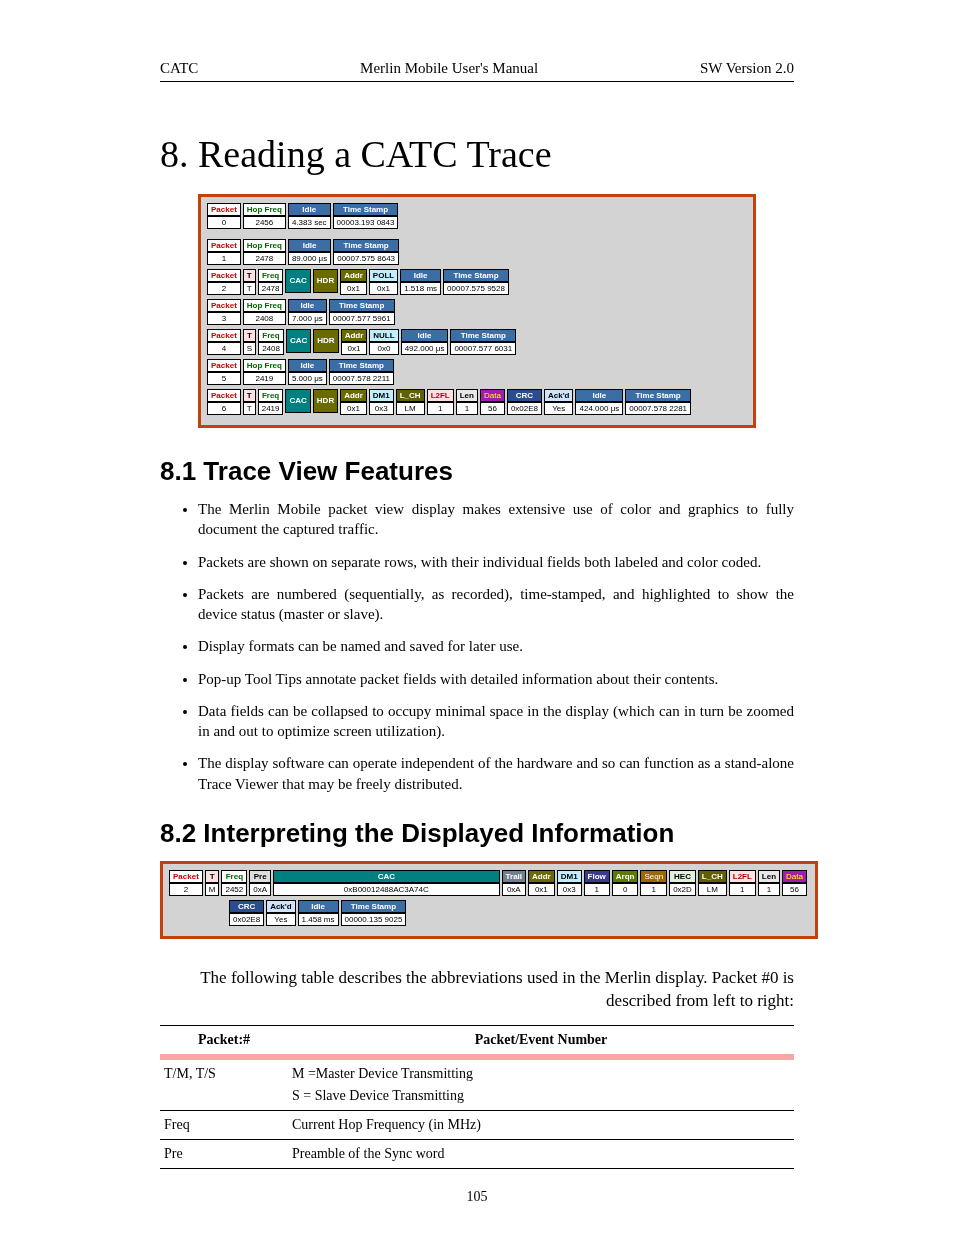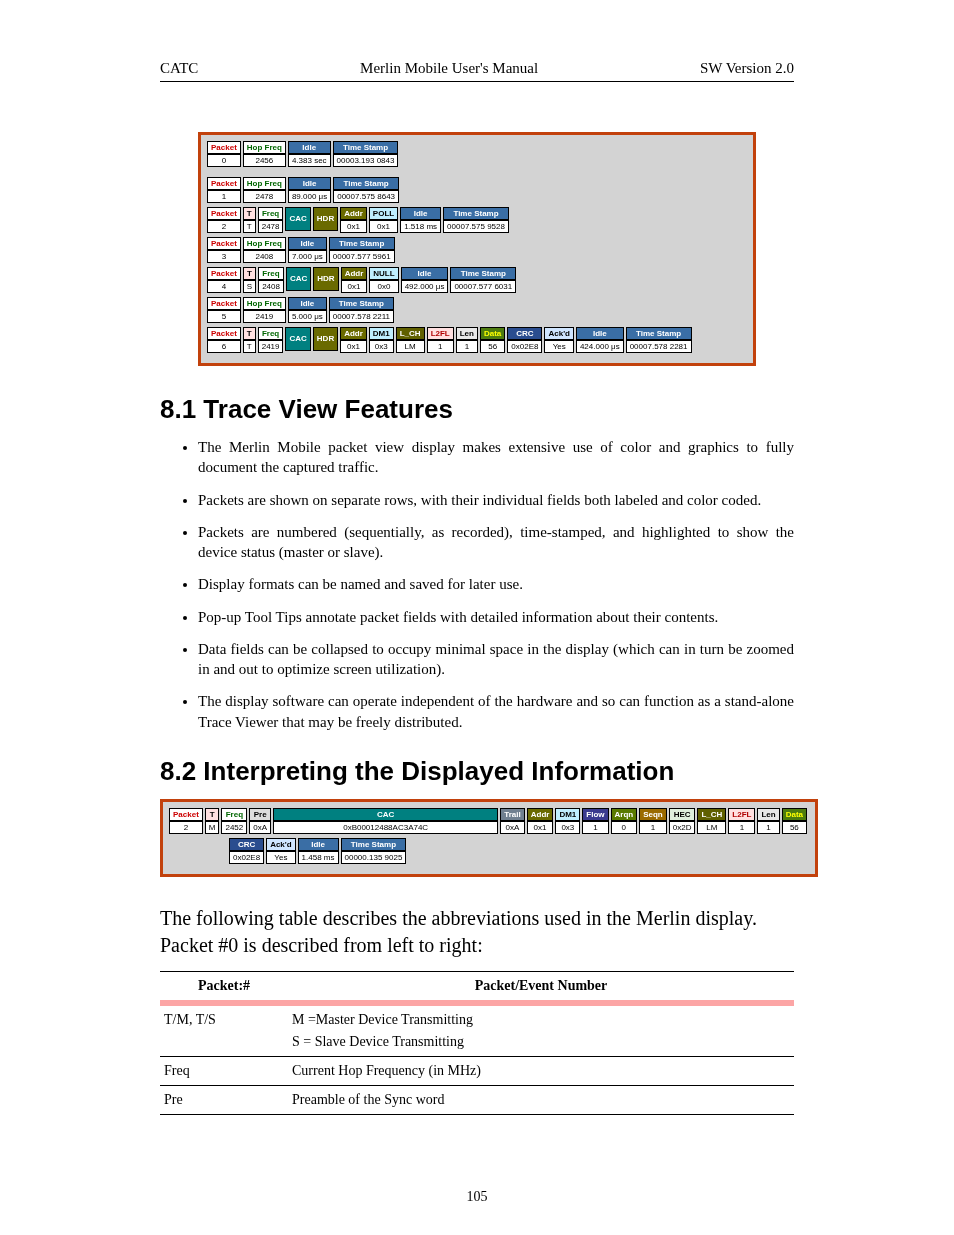--- a/index.html
+++ b/index.html
@@ -52,27 +52,27 @@
   }
   .cell.val { border-top: 1px solid #000; font-weight: normal; }
   .packet-hdr { color: #c00; font-weight: bold; }
   .hopfreq-hdr { color: #060; font-weight: bold; }
   .idle-hdr, .ts-hdr { color: #fff; background: #3a6ea5; font-weight: bold; }
   .cac-hdr { color: #fff; background: #008080; font-weight: bold; }
   .addr-hdr { color: #fff; background: #6a6a00; font-weight: bold; }
   .type-hdr { background: #bfefff; font-weight: bold; }
   .crc-hdr { color: #fff; background: #2a4d8f; font-weight: bold; }
   .ack-hdr { background: #cfe5ff; font-weight: bold; }
-  .data-hdr { color: #ff0; background: #4d7c0f; font-weight: bold; }
+  .data-hdr { color: #ff0; background: #a21caf; font-weight: normal; }
   .lch-hdr  { color:#fff; background:#606000; font-weight: bold; }
   .l2fl-hdr { color:#b00000; background:#ffe0e0; font-weight: bold; }
   .len-hdr  { background:#e8e8e8; font-weight: bold; }
   .flow-hdr { color:#fff; background:#3a3a8f; font-weight: bold; }
   .arqn-hdr { color:#fff; background:#5a7a00; font-weight: bold; }
-  .seqn-hdr { color:#fff; background:#9a6a00; font-weight: bold; }
+  .seqn-hdr { color:#fff; background:#9a6a00; font-weight: normal; }
   .hec-hdr  { background:#dff0dd; font-weight: bold; }
   .pre-hdr  { background:#ddd; font-weight: bold; }
   .trail-hdr{ color:#fff; background:#708090; font-weight: bold; }
   .tm-hdr   { background:#ffe0e0; font-weight: bold; }
 
   h2.section {
     font-family: Arial, Helvetica, sans-serif;
     font-weight: bold;
     font-size: 26px;
     margin: 8px 0 12px 0;
@@ -82,23 +82,24 @@
     padding: 0;
     list-style: disc;
   }
   ul.bullets li {
     font-size: 15px;
     line-height: 1.35;
     margin-bottom: 12px;
     text-align: justify;
   }
   .body-para {
-    font-size: 20px;
+    font-size: 17px;
     line-height: 1.35;
     margin: 14px 0 12px 0;
+    text-align: right;
   }
   table.abbrev {
     border-collapse: collapse;
     width: 100%;
     font-size: 14px;
   }
   table.abbrev th {
     text-align: center;
     font-weight: bold;
     border-top: 1px solid #000;
@@ -122,20 +123,21 @@
 </head>
 <body>
 
 <div class="page">
   <div class="hdr">
     <span>CATC</span>
     <span>Merlin Mobile User's Manual</span>
     <span>SW Version 2.0</span>
   </div>
 
+  <h1 class="chapter-title">8.  Reading a CATC Trace</h1>
 
   <div class="fig1">
 
     <div class="packet-row">
         <div class="cells">
       <div class="cellgroup">
             <div class="cell packet-hdr">Packet</div>
             <div class="cell val">0</div>
           </div>
       <div class="cellgroup">

